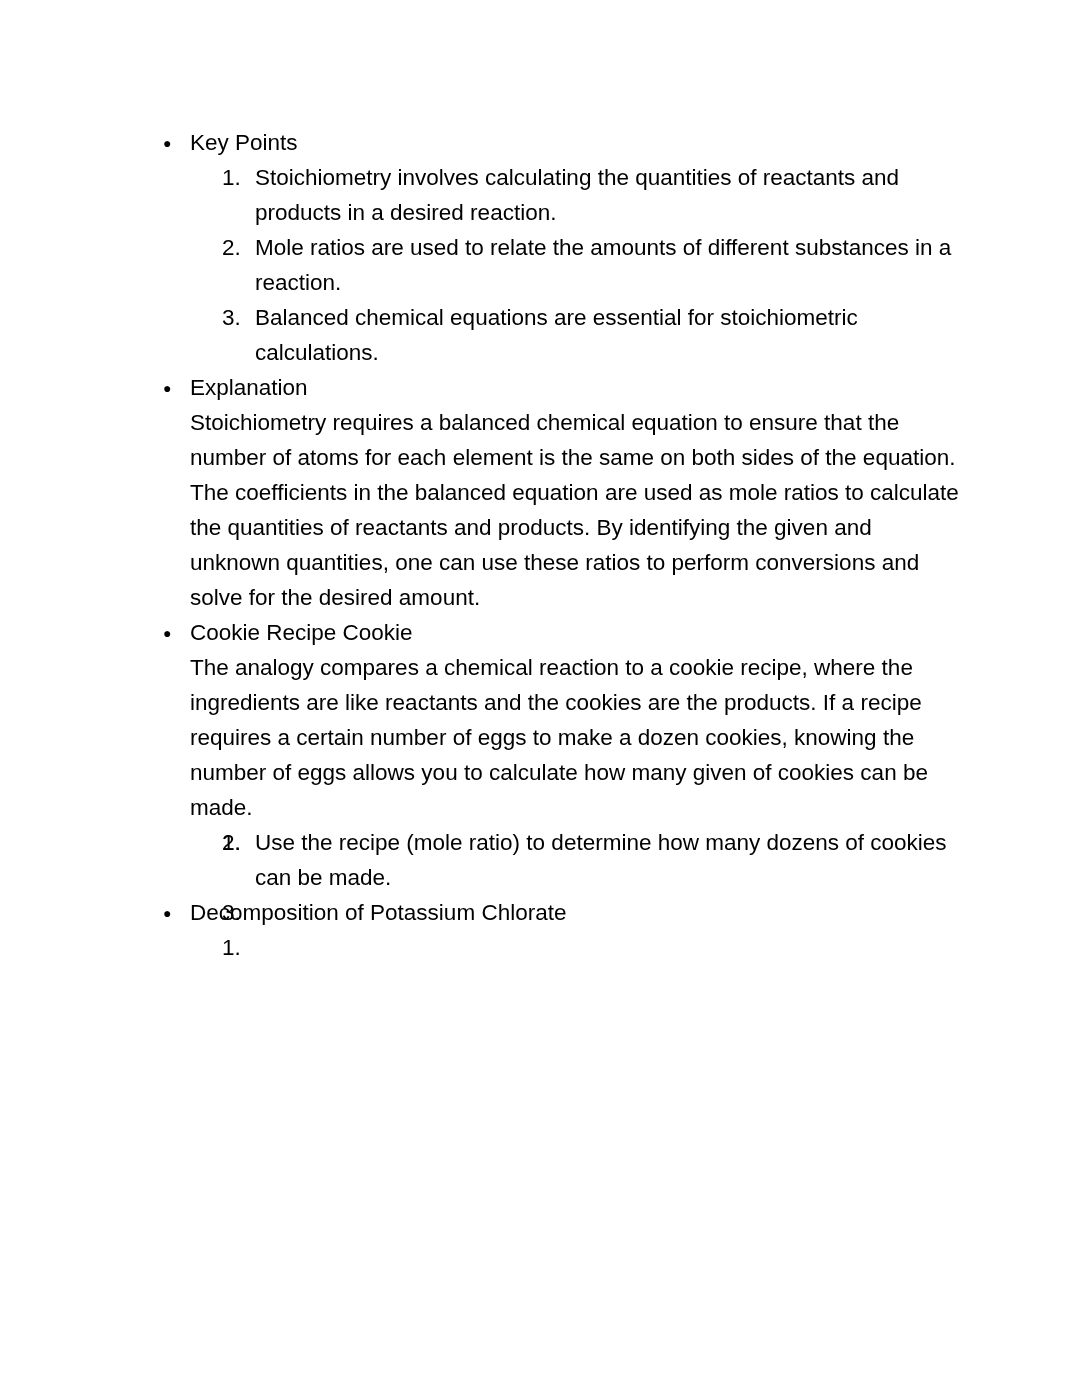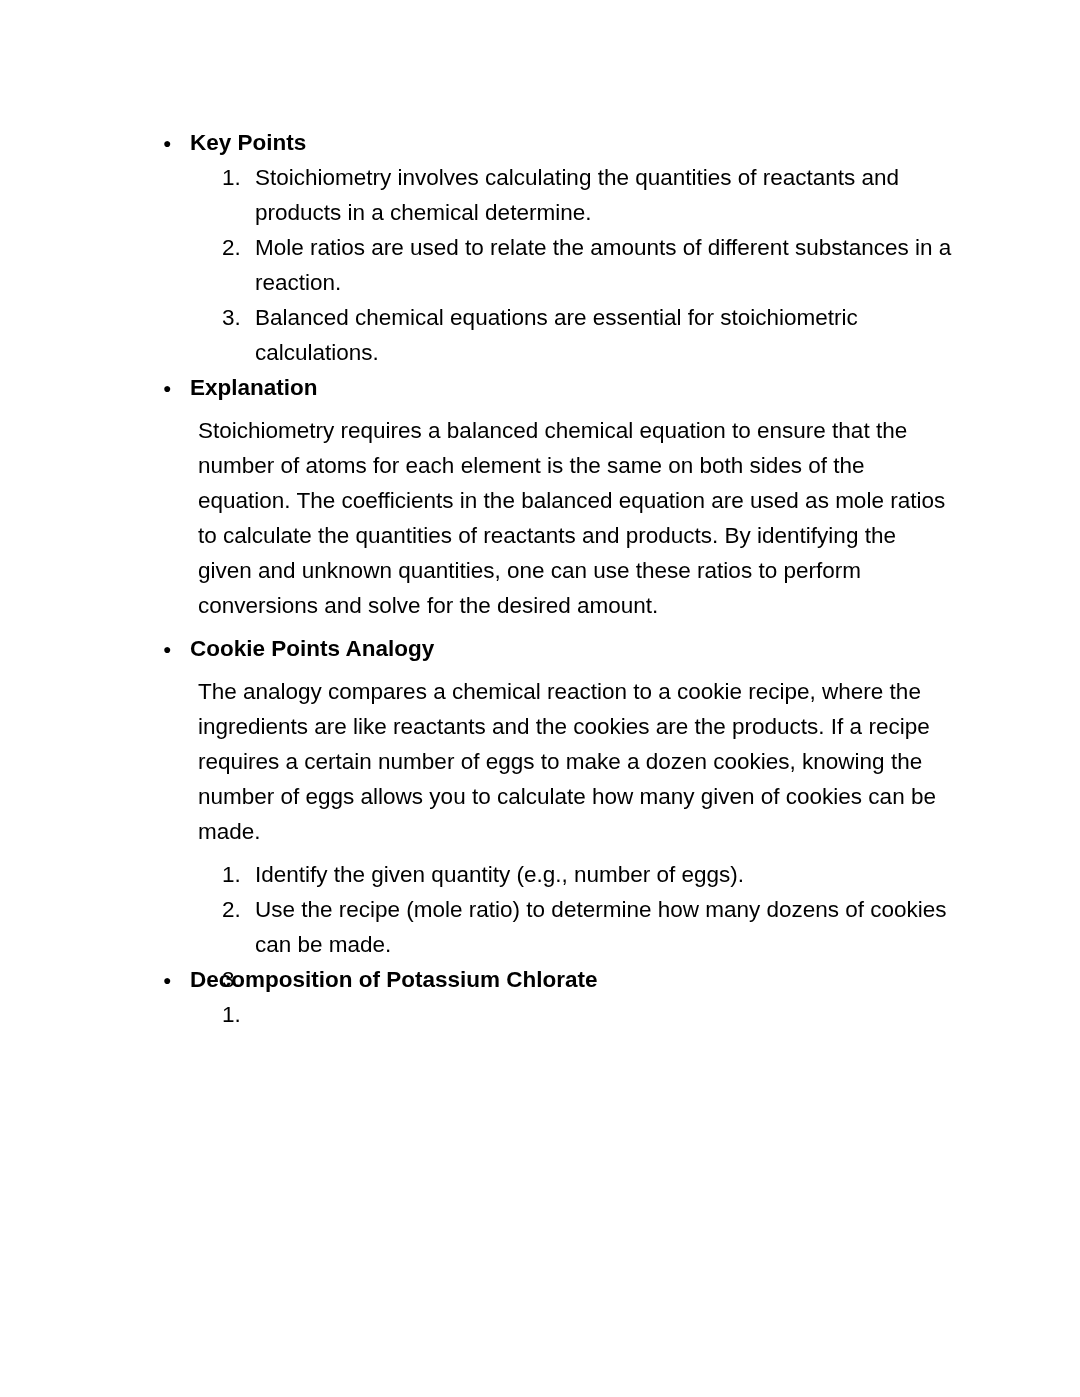--- a/index.html
+++ b/index.html
@@ -28,24 +28,24 @@
   }
   .bullet {
     position: absolute;
     left: 0;
     top: 1px;
     font-size: 14px;
     line-height: 35px;
     color: #000000;
   }
   .title {
-    font-weight: 700;
+    font-weight: 400;
   }
   .para {
-    margin: 8px;
+    margin: 0;
   }
   .num-list {
     margin: 0;
     padding: 0;
     list-style: none;
   }
   .num-item {
     position: relative;
     padding-left: 65px;
   }
@@ -56,34 +56,34 @@
   }
 </style>
 </head>
 <body>
 
 <div class="page">
   <div class="doc-body" id="doc-body">
       <div class="section">
         <div class="heading-line"><span class="bullet">●</span><span class="title">Key Points</span></div>
         <ol class="num-list">
-          <li class="num-item"><span class="num">1.</span><span class="item-text">Stoichiometry involves calculating the quantities of reactants and products in a chemical determine.</span></li>
+          <li class="num-item"><span class="num">1.</span><span class="item-text">Stoichiometry involves calculating the quantities of reactants and products in a desired reaction.</span></li>
           <li class="num-item"><span class="num">2.</span><span class="item-text">Mole ratios are used to relate the amounts of different substances in a reaction.</span></li>
           <li class="num-item"><span class="num">3.</span><span class="item-text">Balanced chemical equations are essential for stoichiometric calculations.</span></li>
         </ol>
       </div>
       <div class="section">
         <div class="heading-line"><span class="bullet">●</span><span class="title">Explanation</span></div>
         <div class="para">Stoichiometry requires a balanced chemical equation to ensure that the number of atoms for each element is the same on both sides of the equation. The coefficients in the balanced equation are used as mole ratios to calculate the quantities of reactants and products. By identifying the given and unknown quantities, one can use these ratios to perform conversions and solve for the desired amount.</div>
       </div>
       <div class="section">
-        <div class="heading-line"><span class="bullet">●</span><span class="title">Cookie Points Analogy</span></div>
+        <div class="heading-line"><span class="bullet">●</span><span class="title">Cookie Recipe Cookie</span></div>
         <div class="para">The analogy compares a chemical reaction to a cookie recipe, where the ingredients are like reactants and the cookies are the products. If a recipe requires a certain number of eggs to make a dozen cookies, knowing the number of eggs allows you to calculate how many given of cookies can be made.</div>
         <ol class="num-list">
-          <li class="num-item"><span class="num">1.</span><span class="item-text">Identify the given quantity (e.g., number of eggs).</span></li>
+          <li class="num-item"><span class="num">1.</span></li>
           <li class="num-item"><span class="num">2.</span><span class="item-text">Use the recipe (mole ratio) to determine how many dozens of cookies can be made.</span></li>
           <li class="num-item"><span class="num">3.</span></li>
         </ol>
       </div>
       <div class="section">
         <div class="heading-line"><span class="bullet">●</span><span class="title">Decomposition of Potassium Chlorate</span></div>
         <ol class="num-list">
           <li class="num-item"><span class="num">1.</span></li>
         </ol>
       </div>

